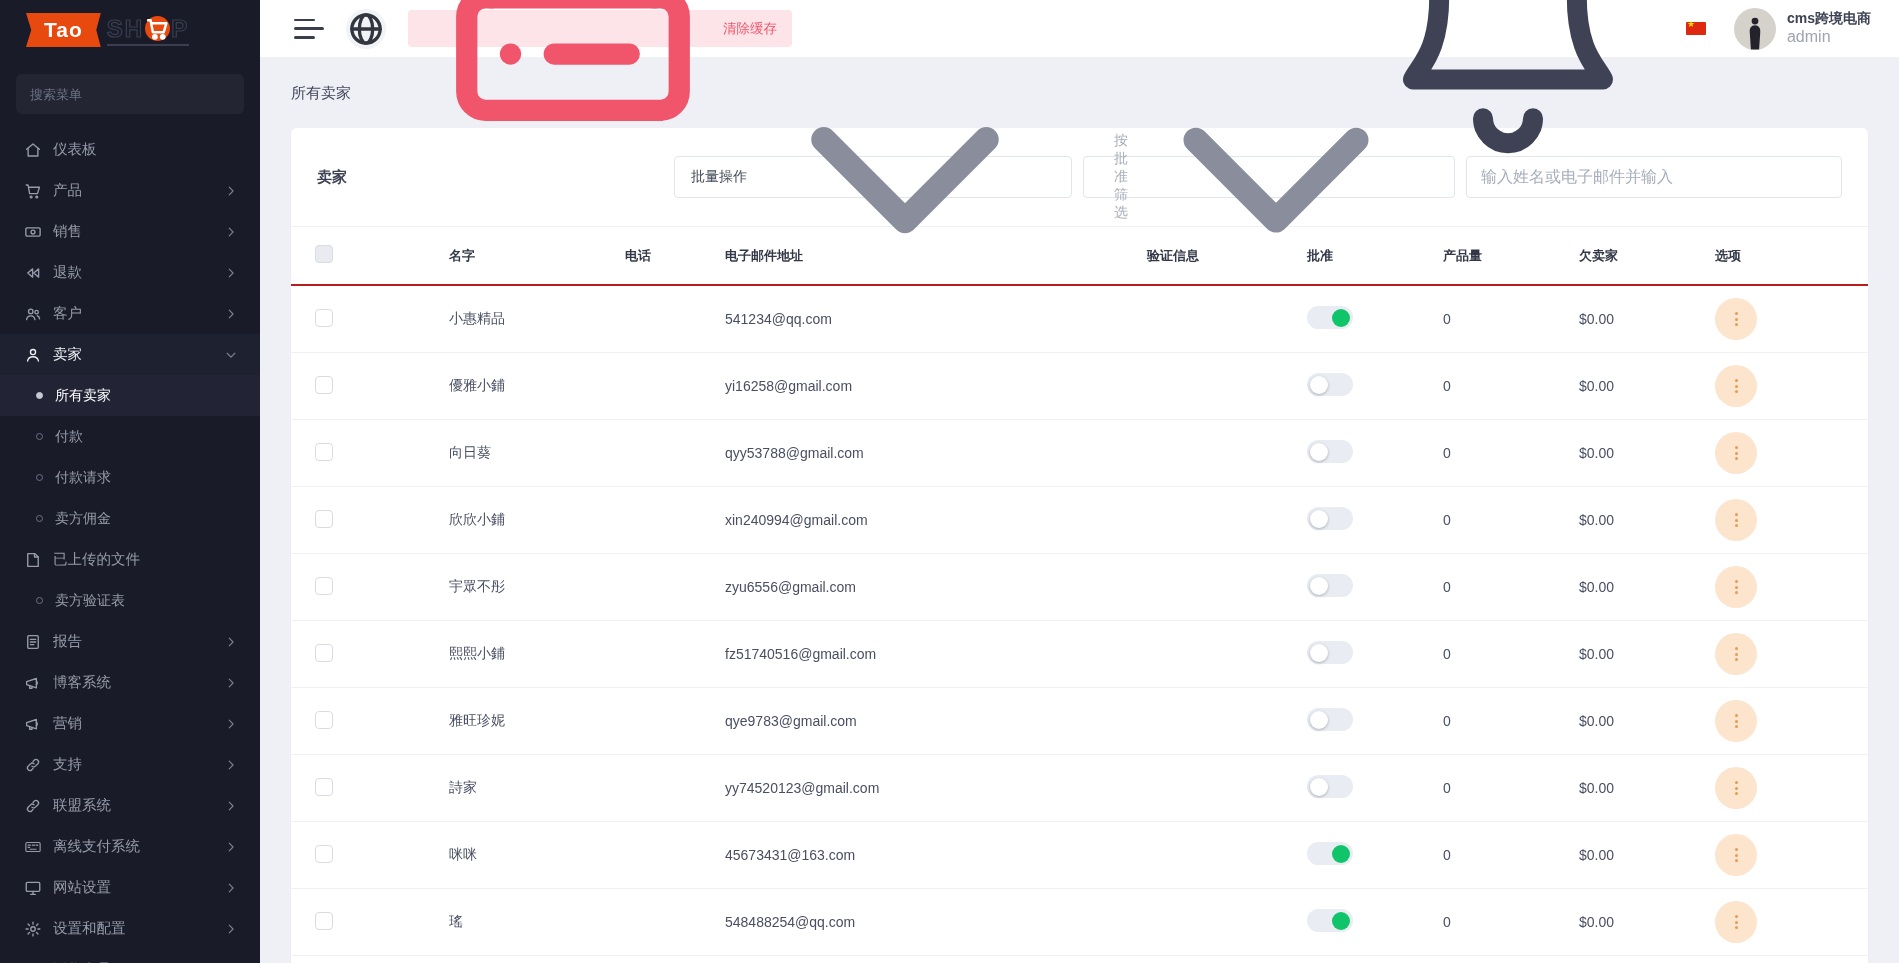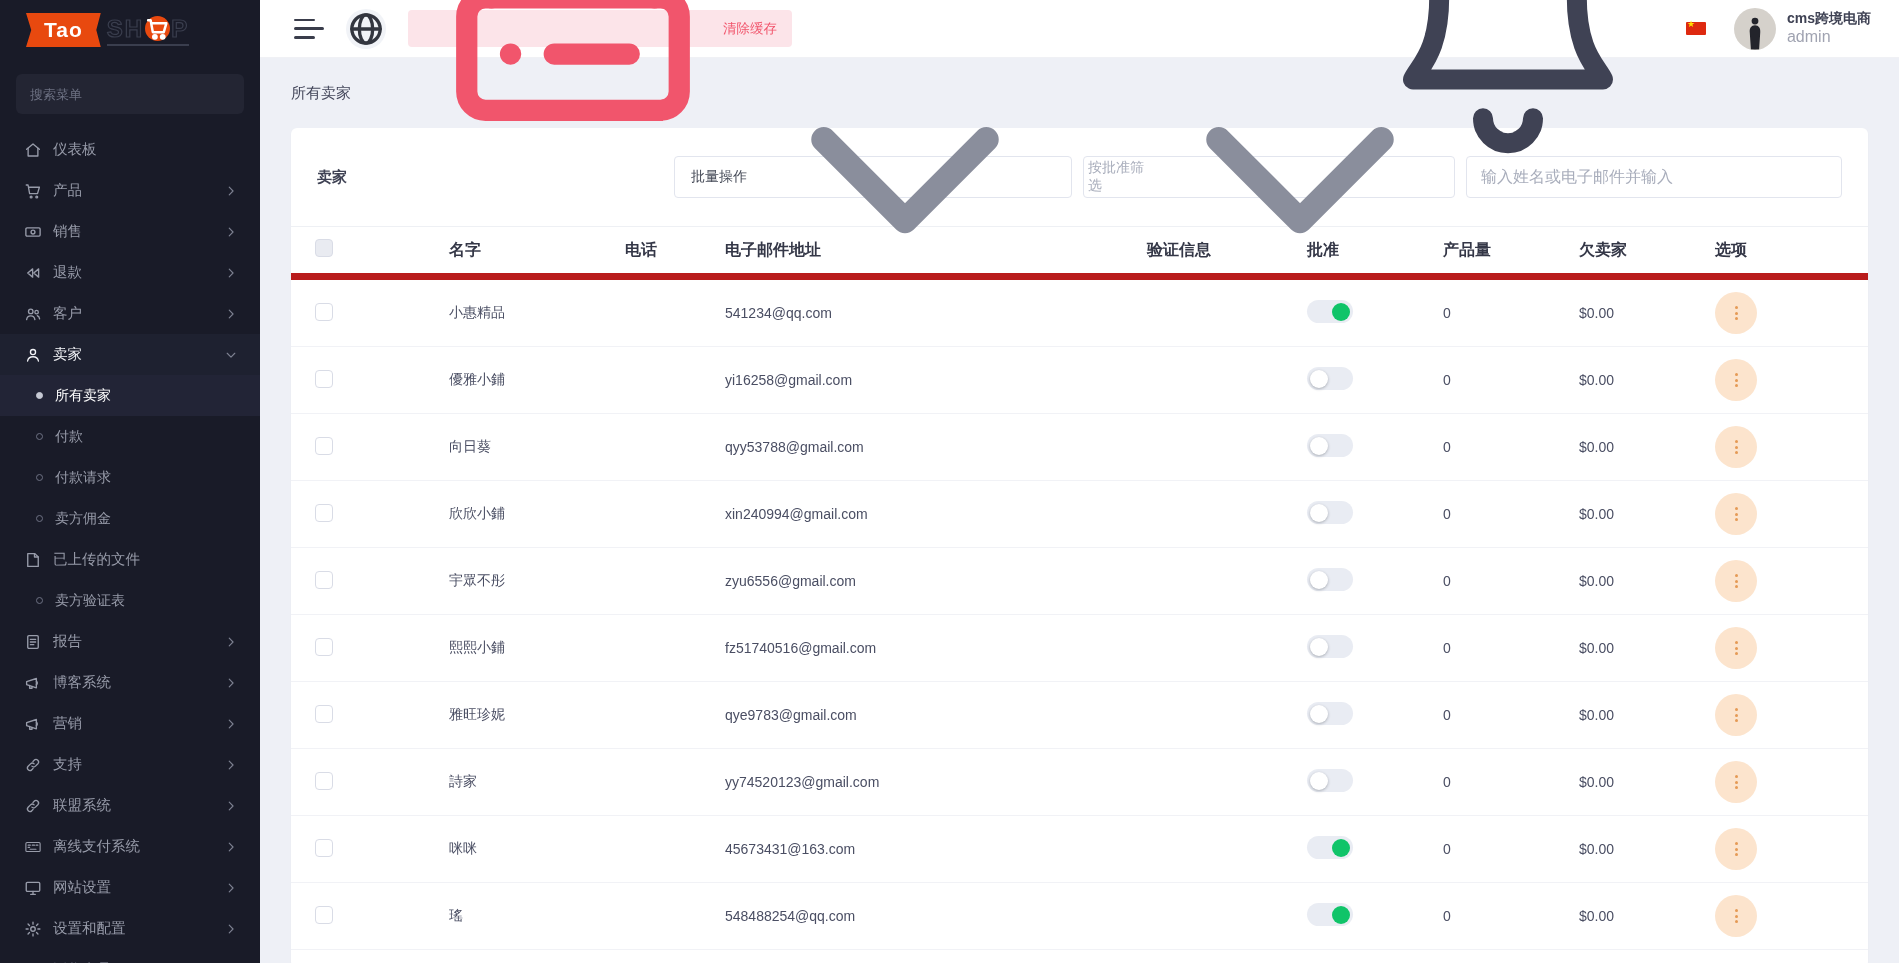--- a/index.html
+++ b/index.html
@@ -78,35 +78,35 @@
   .page-title { font-size:15px; font-weight:500; color:#43465a; margin-bottom:25px; }
   .card { background:#fff; border-radius:6px; box-shadow:0 1px 2px rgba(30,33,48,.04);
     min-height:840px; }
   .card-head { display:flex; align-items:center; padding:28px 26px; }
   .card-title { font-size:15px; font-weight:600; color:#3f4254; }
   .controls { margin-left:auto; display:flex; align-items:center; gap:11px; }
   .bulk-btn { display:flex; align-items:center; gap:8px; height:42px; padding:0 16px;
     background:#fff; border:1px solid #e2e5ee; border-radius:4px; font-size:14px;
     color:#454a57; cursor:pointer; font-family:inherit; }
   .bulk-btn svg, .select svg { width:13px; height:13px; color:#8a8e9c; }
-  .select { display:flex; align-items:center; width:372px; height:42px; padding:0 4px;
+  .select { display:flex; align-items:center; width:372px; height:42px; padding:0 30px;
     border:1px solid #e2e5ee; border-radius:4px; font-size:14px; color:#a8adbb;
     cursor:pointer; }
   .select .ph { flex:1; }
   .search-box input { width:376px; height:42px; border:1px solid #e2e5ee;
     border-radius:4px; padding:0 14px; font-size:16px; color:#454a57; outline:none;
     font-family:inherit; }
   .search-box input::placeholder { color:#a8adbb; }
 
   
   .grid-row { display:grid;
     grid-template-columns:134px 176px 100px 422px 160px 136px 136px 136px 1fr;
     align-items:center; padding:0 24px; }
-  .thead { height:54px; border-top:1px solid #eef0f4; border-bottom:7px solid #b91c1c;
-    font-size:16px; font-weight:700; color:#343747; }
+  .thead { height:60px; border-top:1px solid #eef0f4; border-bottom:2px solid #b91c1c;
+    font-size:13px; font-weight:700; color:#343747; }
   .trow { height:67px; border-bottom:1px solid #f1f2f6; font-size:14px; color:#4a4e63; }
   .checkbox { width:18px; height:18px; border:1px solid #d9dce6; border-radius:4px;
     background:#fff; display:inline-block; cursor:pointer; }
   .checkbox.head { background:#e9ebf1; }
   .toggle { width:46px; height:23px; border-radius:12px; background:#e9ecf3;
     position:relative; display:inline-block; cursor:pointer; }
   .toggle .knob { position:absolute; top:2.5px; left:3px; width:18px; height:18px;
     border-radius:50%; background:#fff; box-shadow:0 1px 3px rgba(21,27,38,.3); }
   .toggle.on .knob { left:auto; right:3px; background:#10c469; box-shadow:none; }
   .opt-btn { width:42px; height:42px; border-radius:50%; background:#fce4cd;

